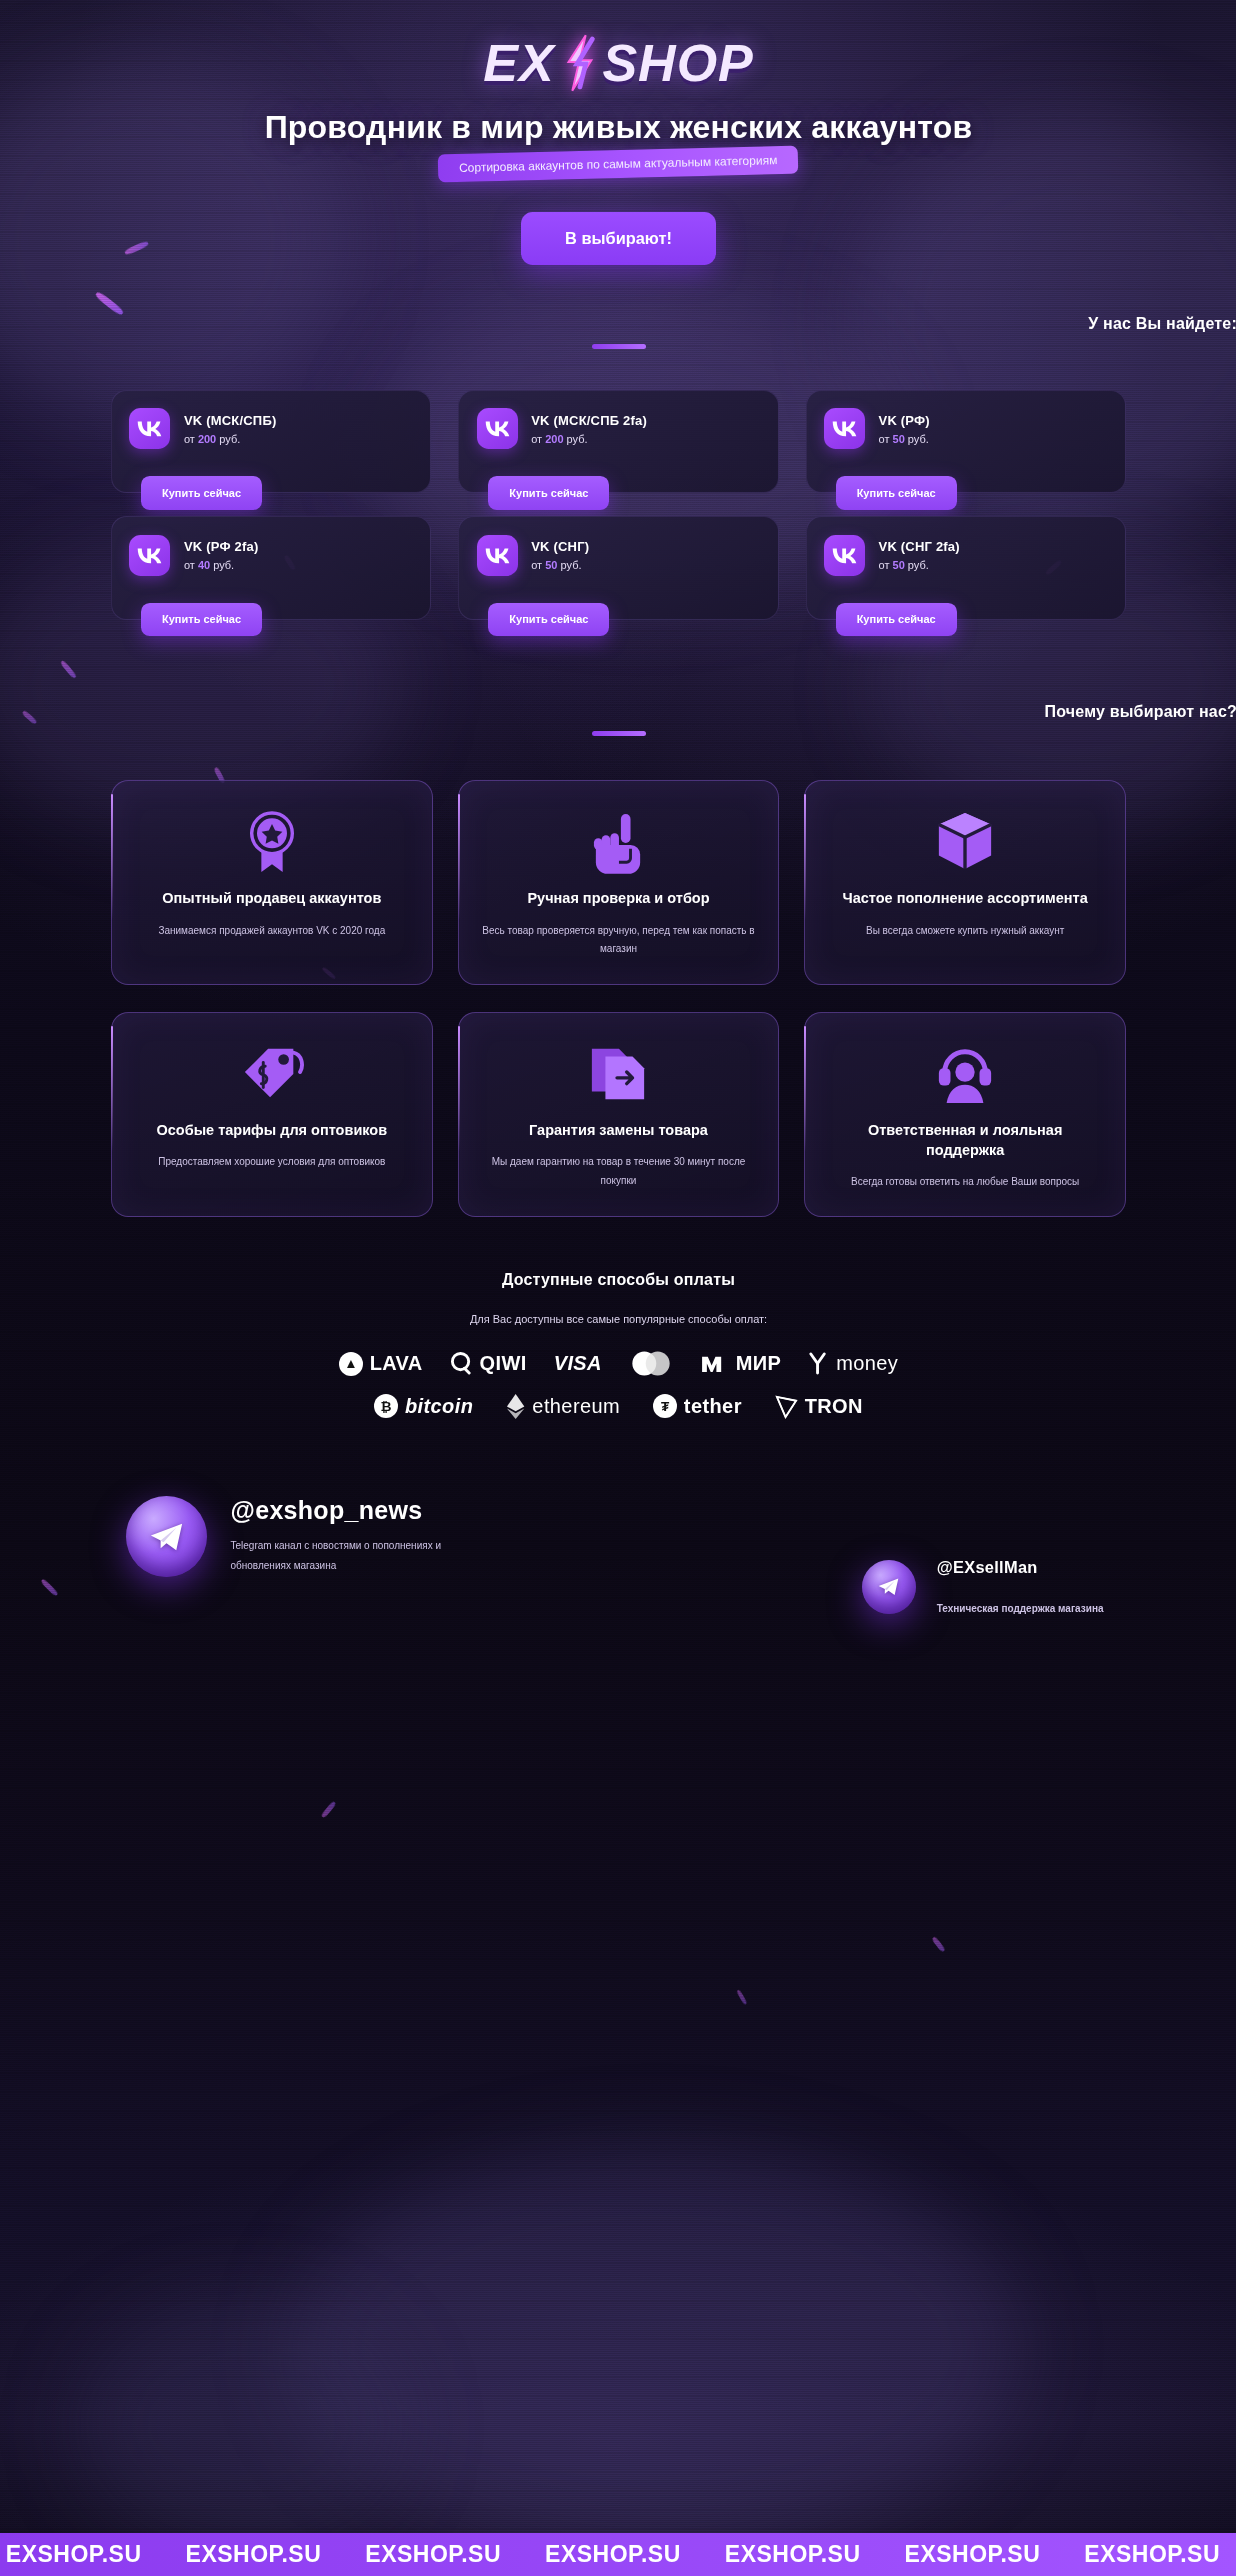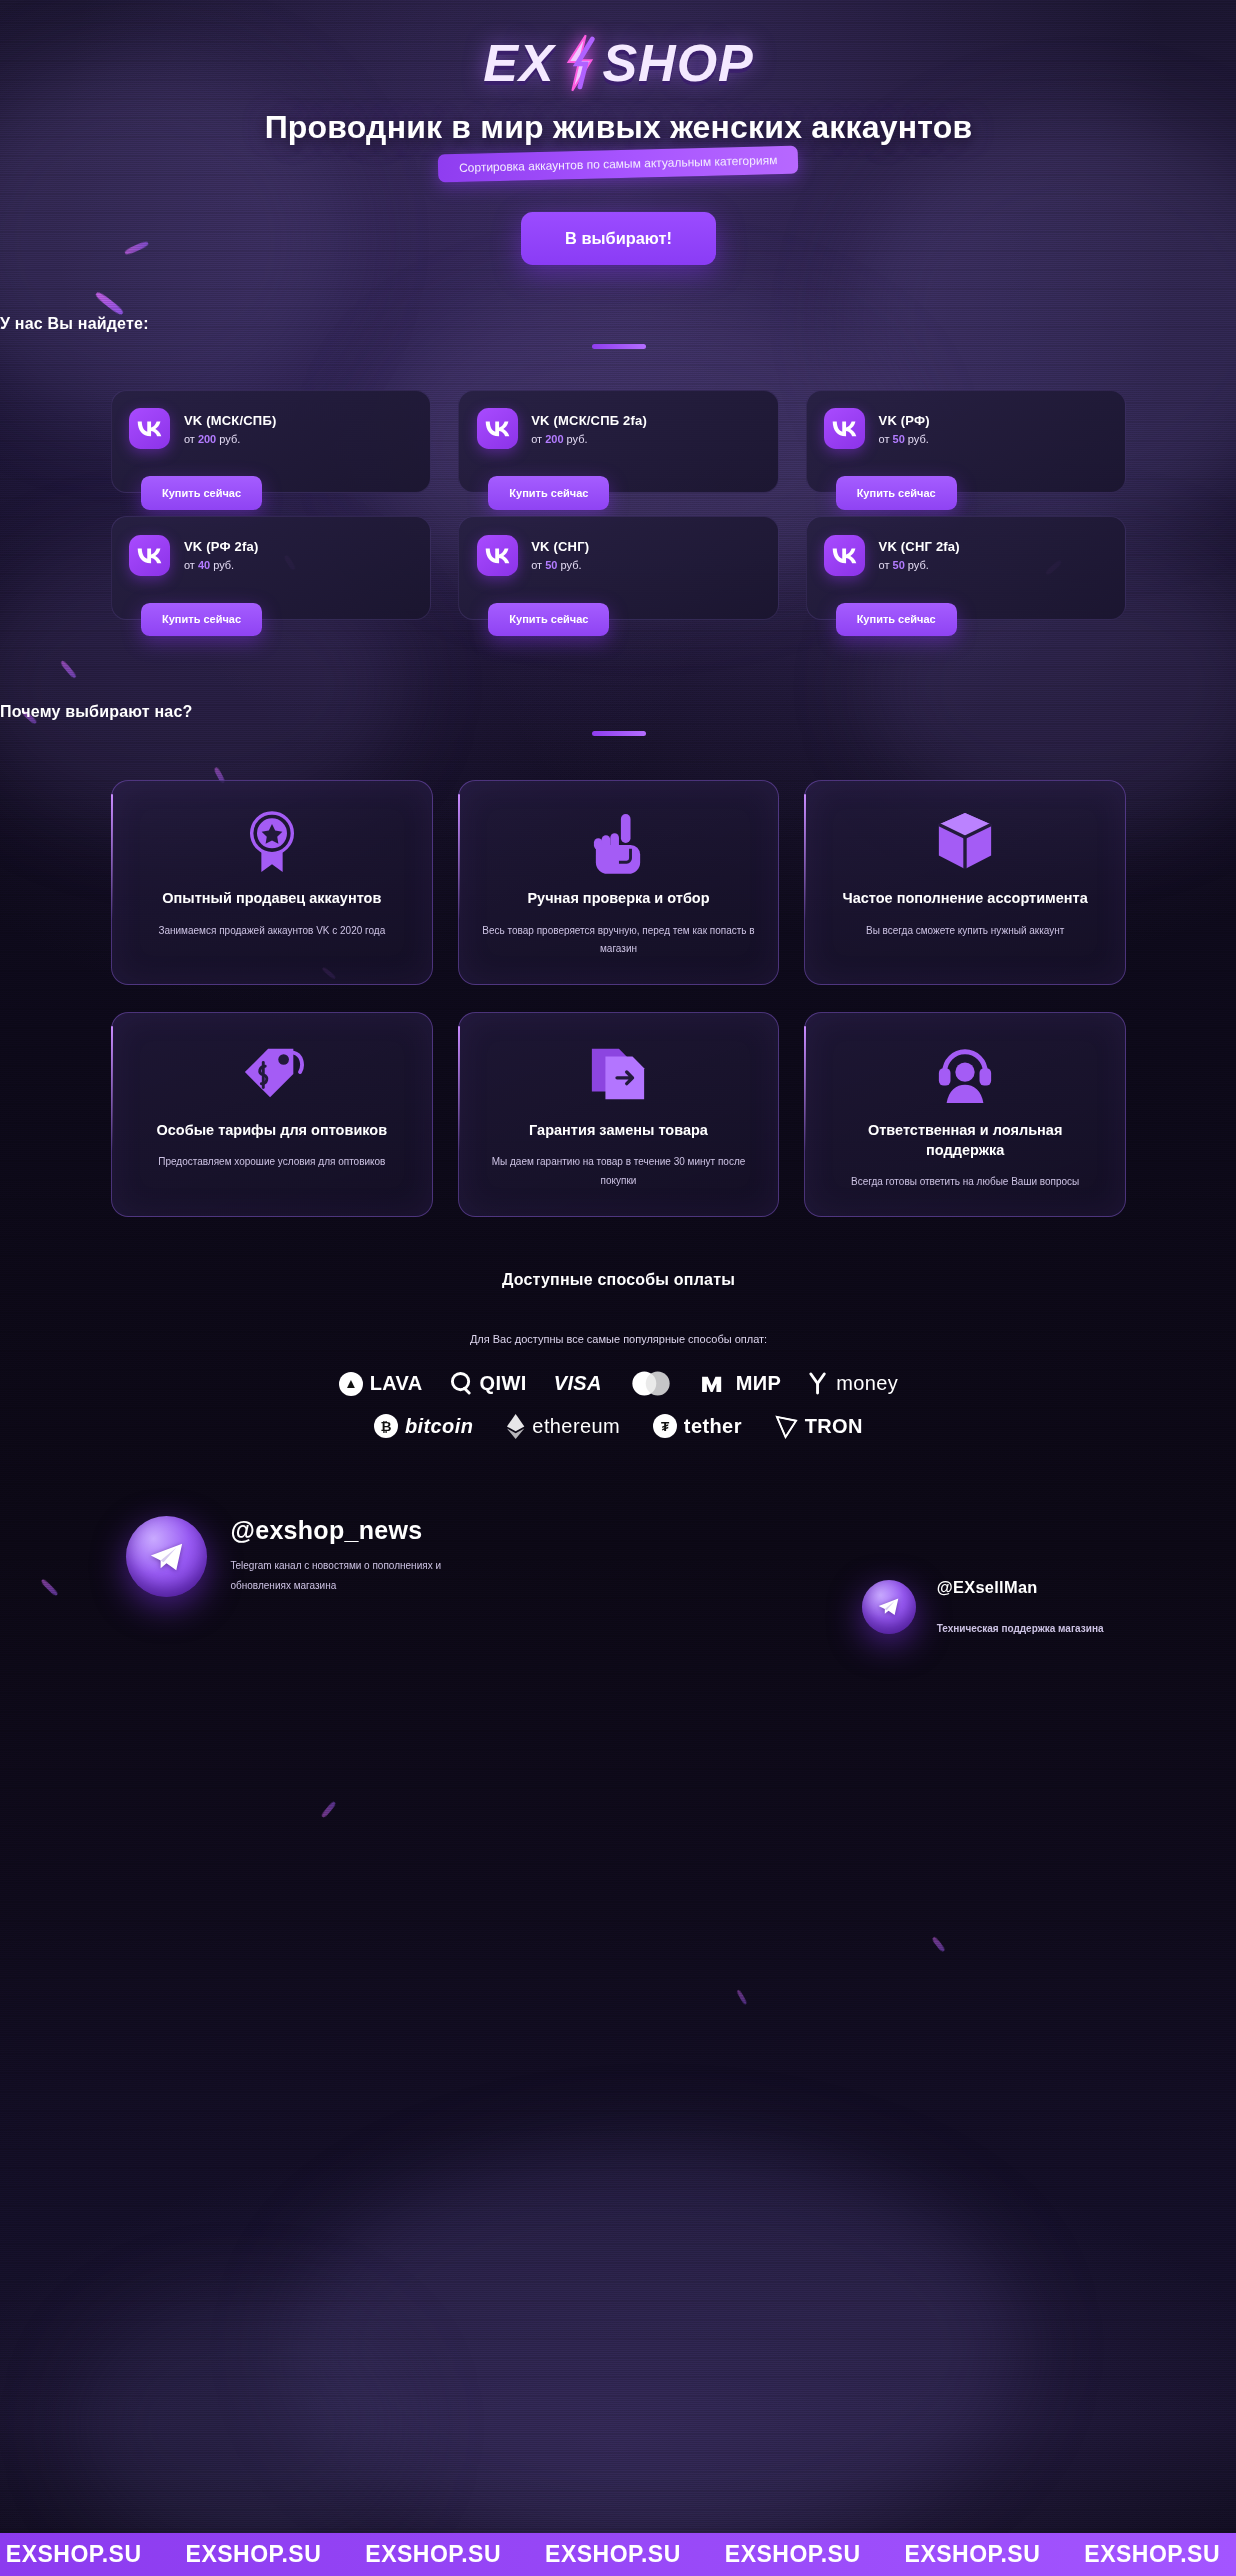--- a/index.html
+++ b/index.html
@@ -76,21 +76,21 @@
   .btn-main{
     display:inline-block; cursor:pointer; border:none;
     background:linear-gradient(180deg,#9b4cff,#8a3cf5);
     color:#fff; font-size:16.4px; font-weight:700;
     padding:17.4px 44px; border-radius:11.6px;
     box-shadow:0 7.7px 29px rgba(130,50,240,.45);
     font-family:inherit;
   }
 
   
-  .sec{ text-align:left; }
+  .sec{ text-align:right; }
   .sec-title{ font-size:16px; font-weight:800; letter-spacing:0.2px; }
   .sec-rule{ width:54px; height:4.8px; border-radius:2.9px; margin:10.6px auto 0;
              background:linear-gradient(90deg,#8f3df0,#b36dff); }
 
   
   .prod-wrap{ width:1015px; margin:0 auto; padding-top:41px; }
   .prod-grid{ display:grid; grid-template-columns:repeat(3,1fr); gap:23px 27px; }
   .prod-card{
     position:relative;
     background:linear-gradient(150deg, rgba(39,32,66,.92), rgba(26,21,46,.92));
@@ -135,21 +135,21 @@
     background:linear-gradient(180deg,#c88bff,rgba(200,139,255,0));
     border-radius:1.9px;
   }
   .feat-icon{ height:64px; display:flex; align-items:center; justify-content:center; margin-bottom:15.5px; }
   .feat-icon svg{ display:block; }
   .feat-title{ font-size:14.5px; font-weight:800; line-height:1.35; }
   .feat-desc{ font-size:10px; color:#cdc3e4; line-height:1.85; margin-top:12.6px; font-weight:400; }
 
   
   .pay-wrap{ padding-top:54px; text-align:center; }
-  .pay-intro{ font-size:11px; color:#ded6ef; margin-top:44px; }
+  .pay-intro{ font-size:11px; color:#ded6ef; margin-top:24px; }
   .pay-row{ display:flex; justify-content:center; align-items:center; gap:27px; margin-top:25px; flex-wrap:wrap; }
   .pay-row.second{ gap:33px; margin-top:15.5px; }
   .pay-item{ display:flex; align-items:center; gap:6.8px; color:#fff; }
   .pay-text{ font-size:20px; font-weight:800; letter-spacing:0.4px; }
   .pay-text.thin{ font-weight:400; }
   .pay-text.ital{ font-style:italic; }
   .pay-dot{ width:24px; height:24px; border-radius:50%; background:#fff; color:#111;
             display:flex; align-items:center; justify-content:center; font-size:13.5px; font-weight:900; }
   .pay-item svg{ display:block; }
 

